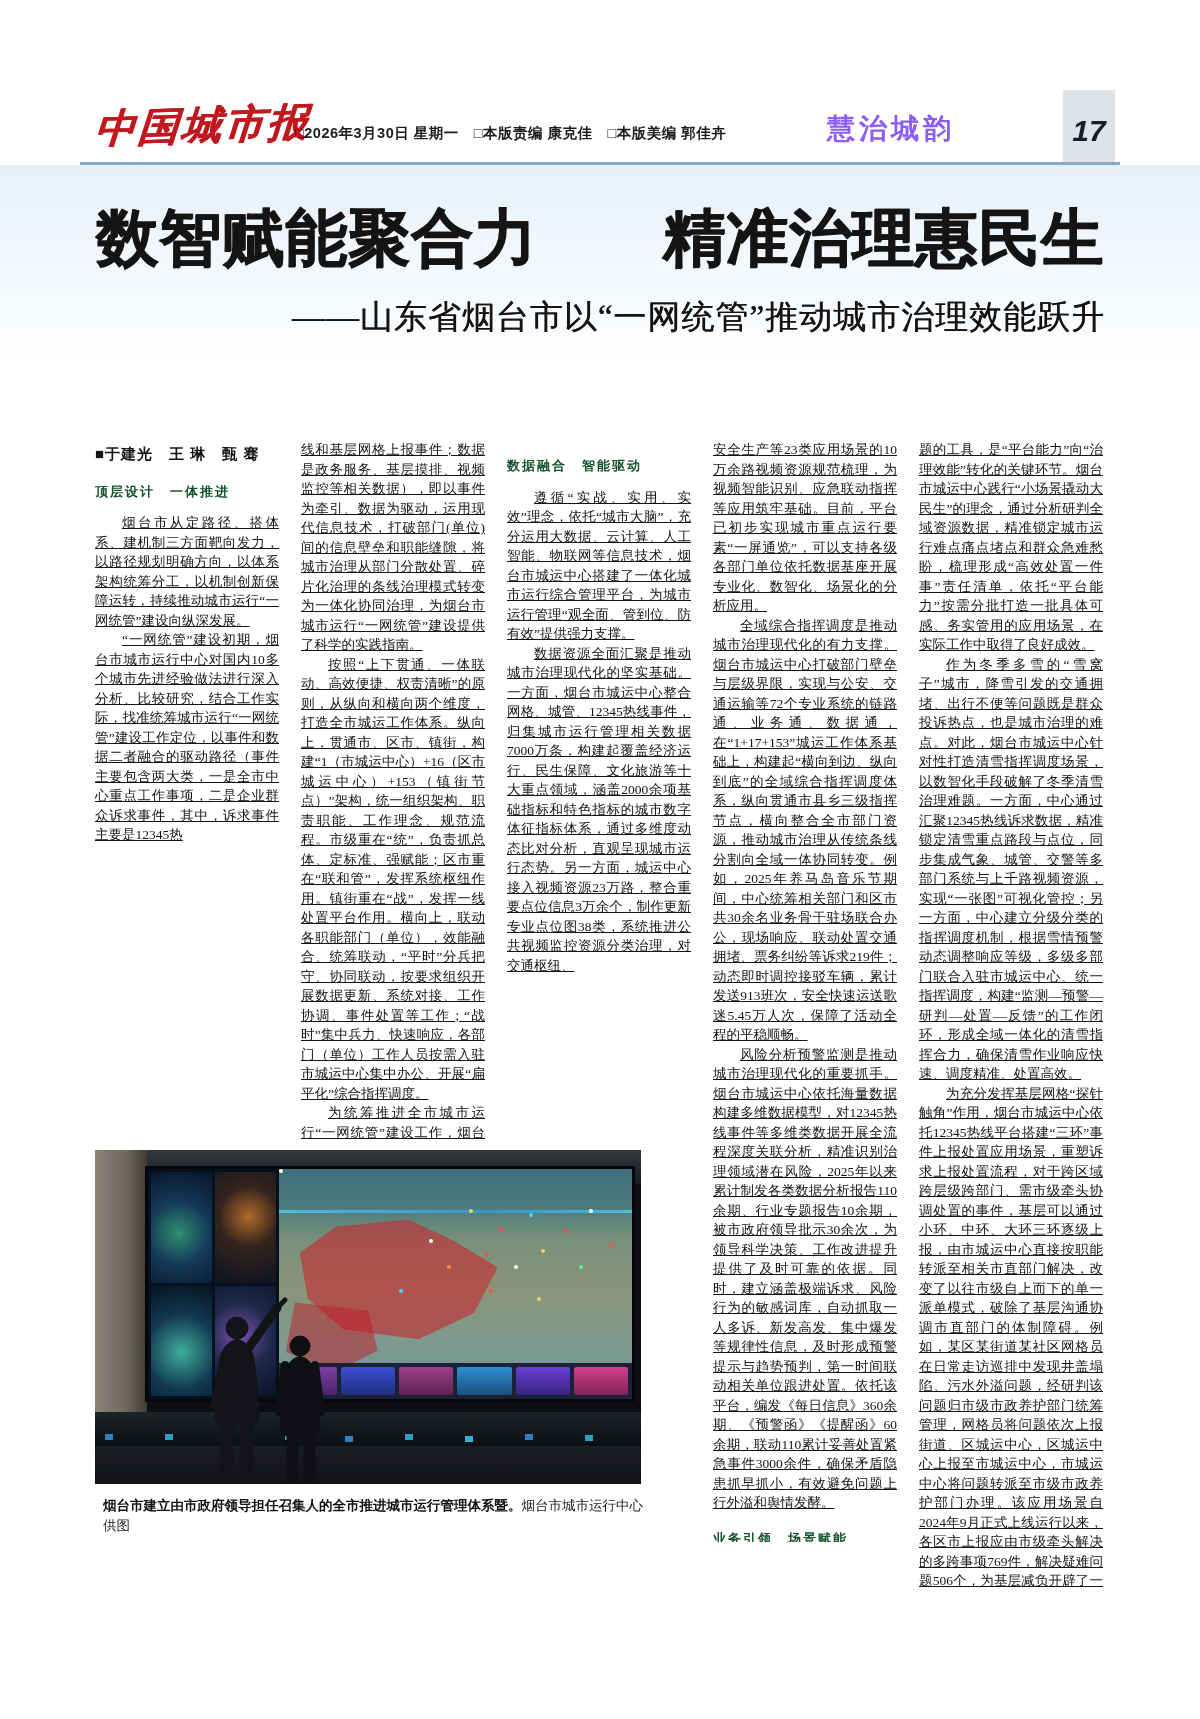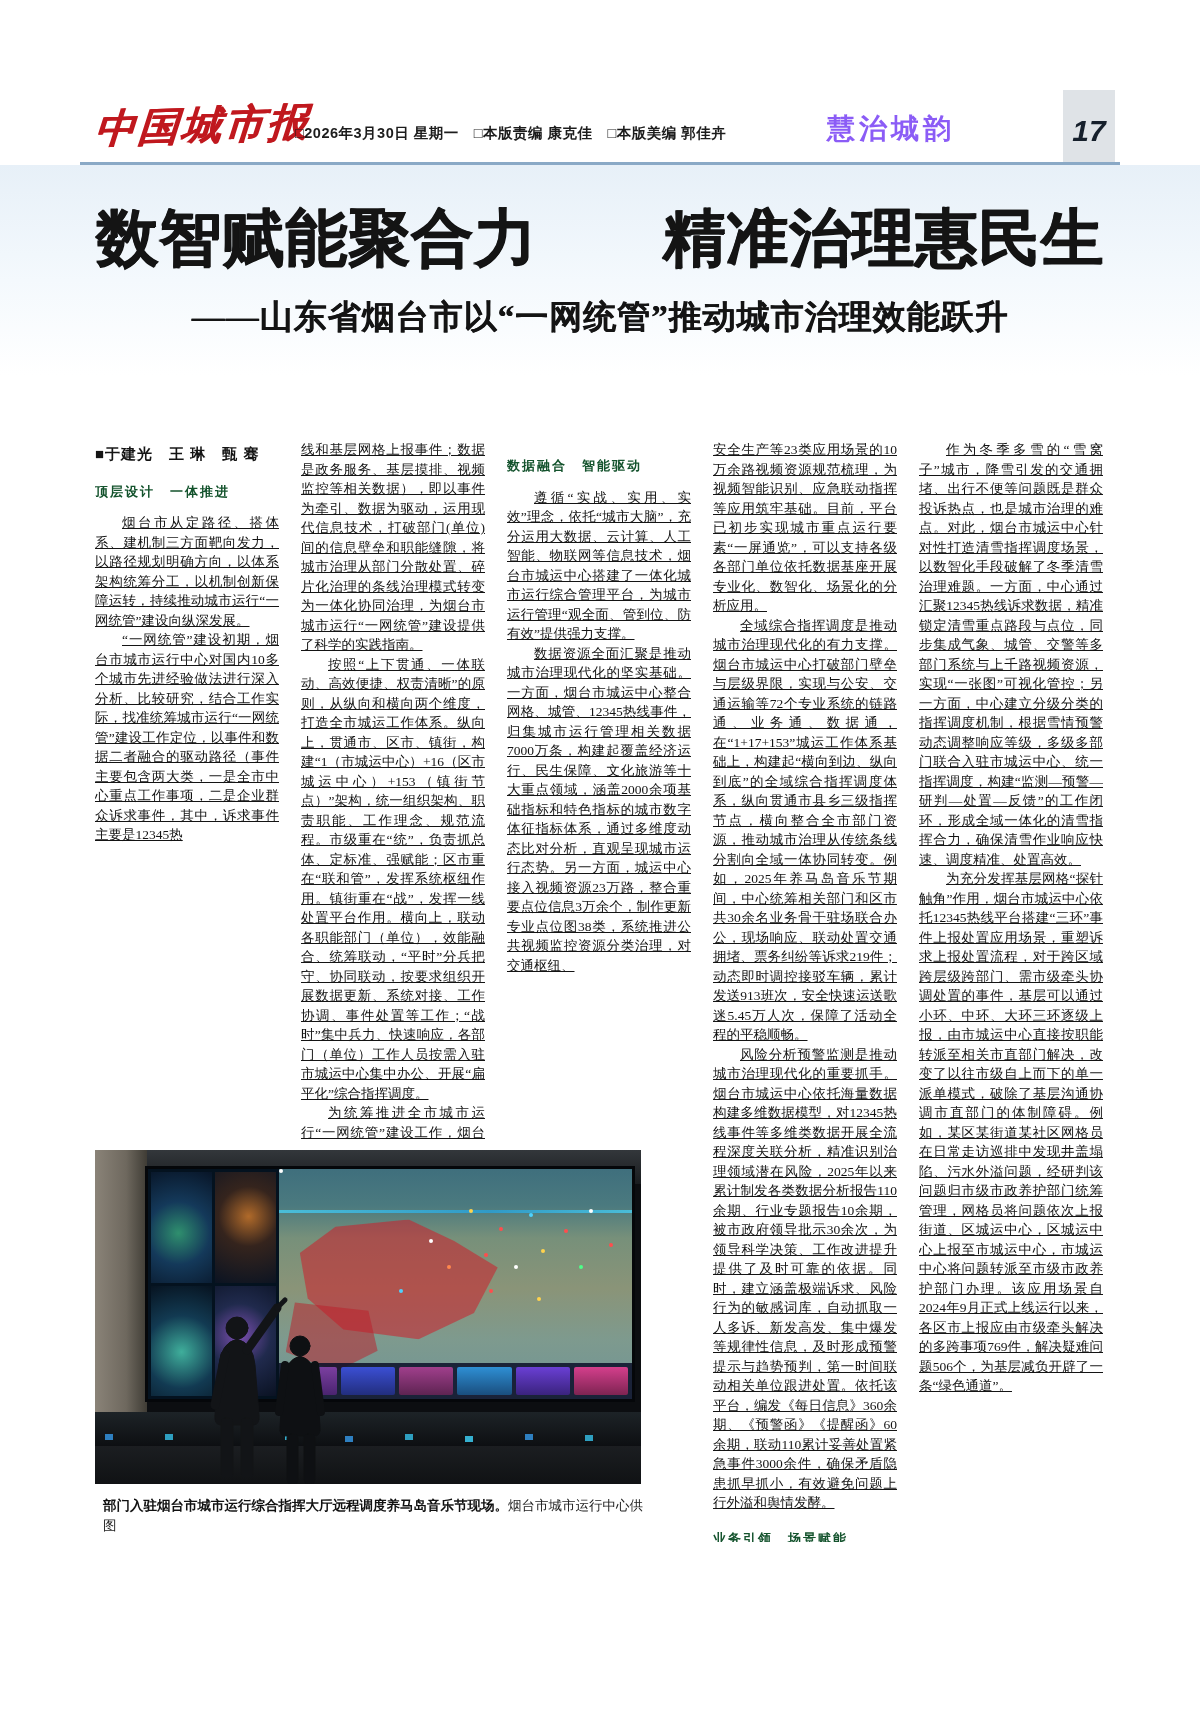--- a/index.html
+++ b/index.html
@@ -57,23 +57,23 @@
   .headline{
     position:absolute;left:95px;top:196px;width:1010px;
     text-align:center;
     font-family:"Liberation Serif","DejaVu Serif",serif;
     font-size:62px;font-weight:900;color:#141414;
     letter-spacing:1px;white-space:nowrap;
     text-shadow:1px 0 0 #141414,0 1px 0 #141414;
   }
   .subheadline{
     position:absolute;left:95px;top:295px;width:1010px;
-    text-align:center;
+    text-align:right;
     font-family:"Liberation Serif","DejaVu Serif",serif;
-    font-size:33px;font-weight:700;color:#141414;
+    font-size:33px;font-weight:400;color:#141414;
     letter-spacing:1px;white-space:nowrap;
     text-shadow:0.5px 0 0 #141414;
   }
 
   
   .col{
     position:absolute;top:440px;width:184px;overflow:hidden;
     font-size:13.5px;line-height:19.5px;text-align:justify;
     color:#141414;
   }
@@ -216,20 +216,21 @@
 
   <div class="col col4">
     <p class="para">安全生产等23类应用场景的10万余路视频资源规范梳理，为视频智能识别、应急联动指挥等应用筑牢基础。目前，平台已初步实现城市重点运行要素“一屏通览”，可以支持各级各部门单位依托数据基座开展专业化、数智化、场景化的分析应用。</p>
     <p class="para indent">全域综合指挥调度是推动城市治理现代化的有力支撑。烟台市城运中心打破部门壁垒与层级界限，实现与公安、交通运输等72个专业系统的链路通、业务通、数据通，在“1+17+153”城运工作体系基础上，构建起“横向到边、纵向到底”的全域综合指挥调度体系，纵向贯通市县乡三级指挥节点，横向整合全市部门资源，推动城市治理从传统条线分割向全域一体协同转变。例如，2025年养马岛音乐节期间，中心统筹相关部门和区市共30余名业务骨干驻场联合办公，现场响应、联动处置交通拥堵、票务纠纷等诉求219件；动态即时调控接驳车辆，累计发送913班次，安全快速运送歌迷5.45万人次，保障了活动全程的平稳顺畅。</p>
     <p class="para indent">风险分析预警监测是推动城市治理现代化的重要抓手。烟台市城运中心依托海量数据构建多维数据模型，对12345热线事件等多维类数据开展全流程深度关联分析，精准识别治理领域潜在风险，2025年以来累计制发各类数据分析报告110余期、行业专题报告10余期，被市政府领导批示30余次，为领导科学决策、工作改进提升提供了及时可靠的依据。同时，建立涵盖极端诉求、风险行为的敏感词库，自动抓取一人多诉、新发高发、集中爆发等规律性信息，及时形成预警提示与趋势预判，第一时间联动相关单位跟进处置。依托该平台，编发《每日信息》360余期、《预警函》《提醒函》60余期，联动110累计妥善处置紧急事件3000余件，确保矛盾隐患抓早抓小，有效避免问题上行外溢和舆情发酵。</p>
     <h3 class="subhead">业务引领　场景赋能</h3>
 
   </div>
 
   <div class="col col5">
+    <p class="para">题的工具，是“平台能力”向“治理效能”转化的关键环节。烟台市城运中心践行“小场景撬动大民生”的理念，通过分析研判全域资源数据，精准锁定城市运行难点痛点堵点和群众急难愁盼，梳理形成“高效处置一件事”责任清单，依托“平台能力”按需分批打造一批具体可感、务实管用的应用场景，在实际工作中取得了良好成效。</p>
     <p class="para indent">作为冬季多雪的“雪窝子”城市，降雪引发的交通拥堵、出行不便等问题既是群众投诉热点，也是城市治理的难点。对此，烟台市城运中心针对性打造清雪指挥调度场景，以数智化手段破解了冬季清雪治理难题。一方面，中心通过汇聚12345热线诉求数据，精准锁定清雪重点路段与点位，同步集成气象、城管、交警等多部门系统与上千路视频资源，实现“一张图”可视化管控；另一方面，中心建立分级分类的指挥调度机制，根据雪情预警动态调整响应等级，多级多部门联合入驻市城运中心、统一指挥调度，构建“监测—预警—研判—处置—反馈”的工作闭环，形成全域一体化的清雪指挥合力，确保清雪作业响应快速、调度精准、处置高效。</p>
     <p class="para indent"><span>为充分发挥基层网格“探针触角”作用，烟台市城运中心依托12345热线平台搭建“三环”事件上报处置应用场景，重塑诉求上报处置流程，对于跨区域跨层级跨部门、需市级牵头协调处置的事件，基层可以通过小环、中环、大环三环逐级上报，由市城运中心直接按职能转派至相关市直部门解决，改变了以往市级自上而下的单一派单模式，破除了基层沟通协调市直部门的体制障碍。例如，某区某街道某社区网格员在日常走访巡排中发现井盖塌陷、污水外溢问题，经研判该问题归市级市政养护部门统筹管理，网格员将问题依次上报街道、区城运中心，区城运中心上报至市城运中心，市城运中心将问题转派至市级市政养护部门办理。该应用场景自2024年9月正式上线运行以来，各区市上报应由市级牵头解决的多跨事项769件，解决疑难问题506个，为基层减负开辟了一条“绿色通道”。</span></p>
   </div>
 
   <div class="photo">
     <div class="ph-ceiling"></div>
     <div class="ph-wall-left"></div>
     <div class="ph-screen">
       <div class="feed-grid">
         <div class="feed f1"></div>
@@ -271,15 +272,15 @@
         <circle cx="205" cy="196" r="10"></circle>
         <path d="M205 206 q-15 4 -17 25 l-3 46 q-1 9 6 9 l28 0 q7 0 6 -9 l-3 -46 q-2 -21 -17 -25 z"></path>
         <path d="M190 215 L184 262" stroke-width="8"></path>
         <path d="M220 215 L226 262" stroke-width="8"></path>
         <rect x="192" y="284" width="11" height="50" rx="4"></rect>
         <rect x="209" y="284" width="11" height="50" rx="4"></rect>
       </g>
     </svg>
   </div>
 
-  <p class="caption"><span class="cap-main">部门入驻烟台市城市运行综合指挥大厅远程调度养马岛音乐节现场。</span><span class="cap-credit">烟台市城市运行中心供图</span></p>
+  <p class="caption"><span class="cap-main">烟台市建立由市政府领导担任召集人的全市推进城市运行管理体系暨。</span><span class="cap-credit">烟台市城市运行中心供图</span></p>
 
 </div>
 
 </body></html>

